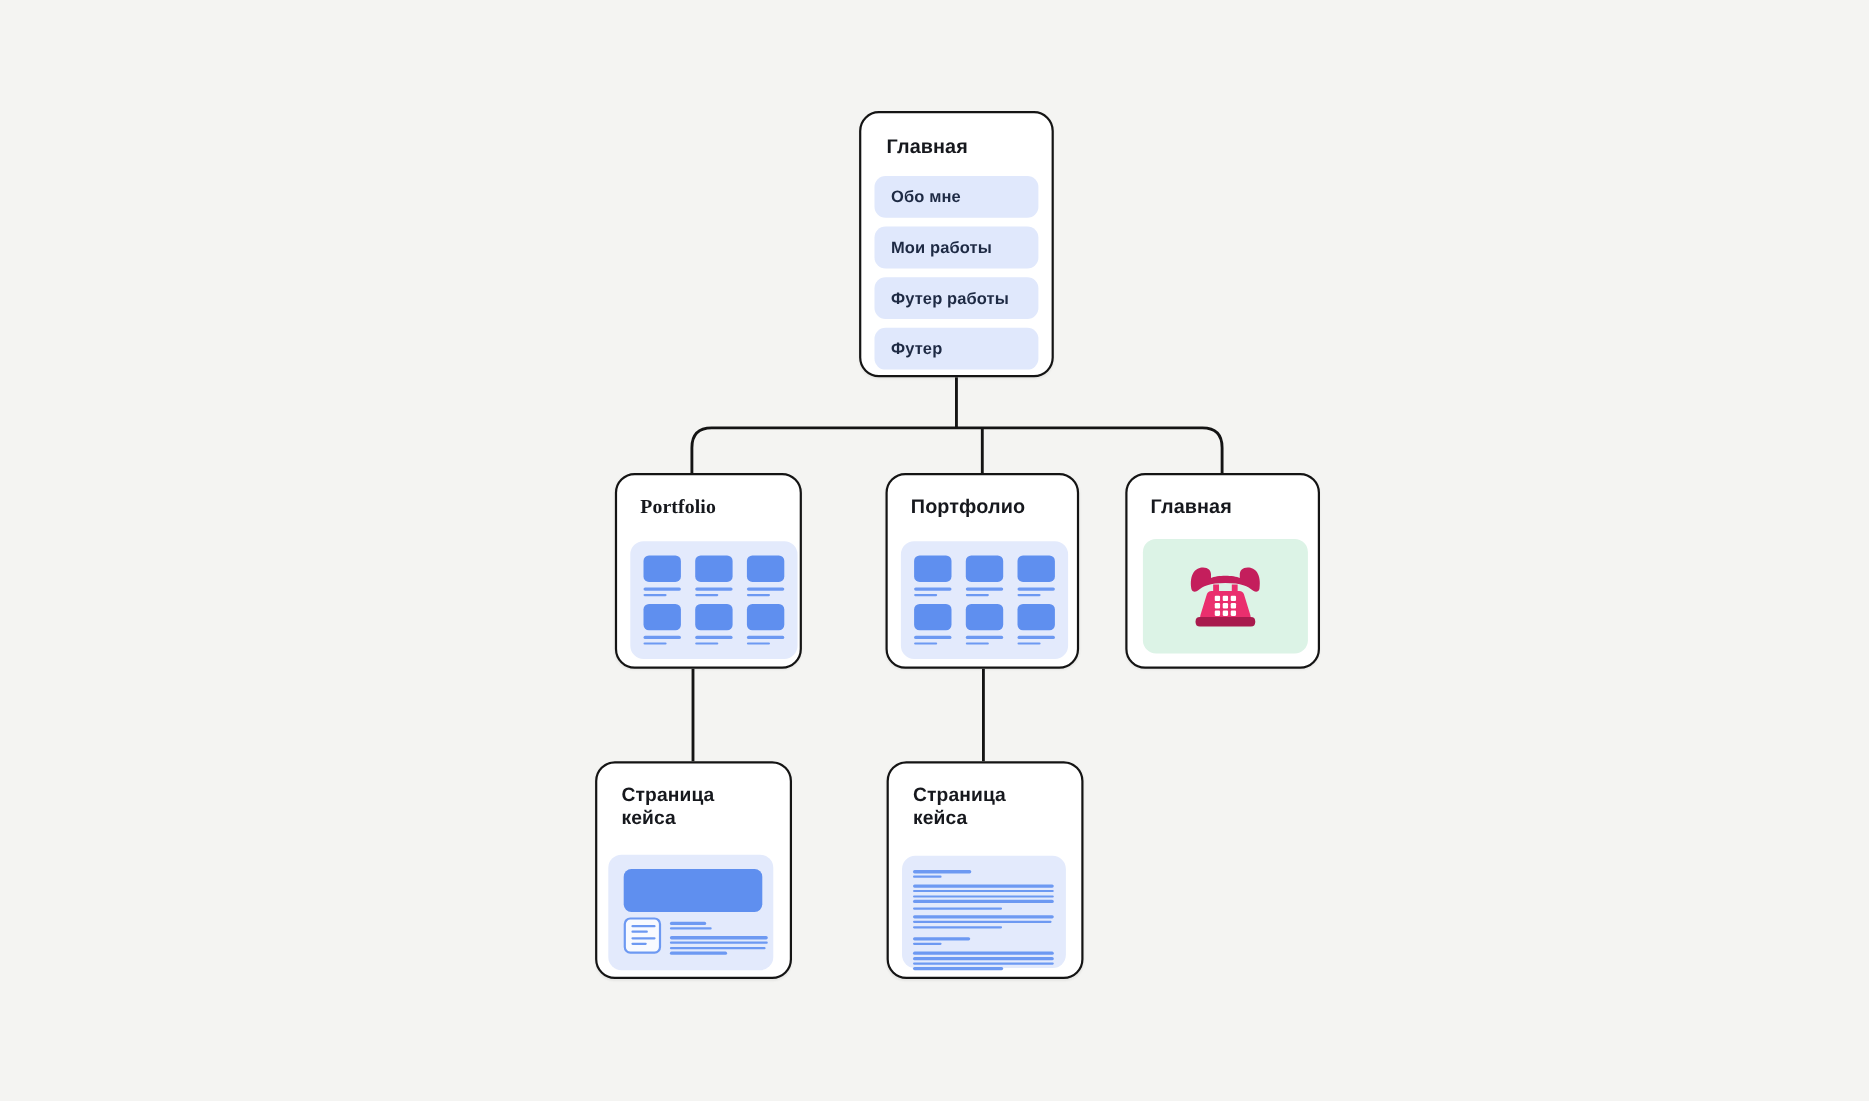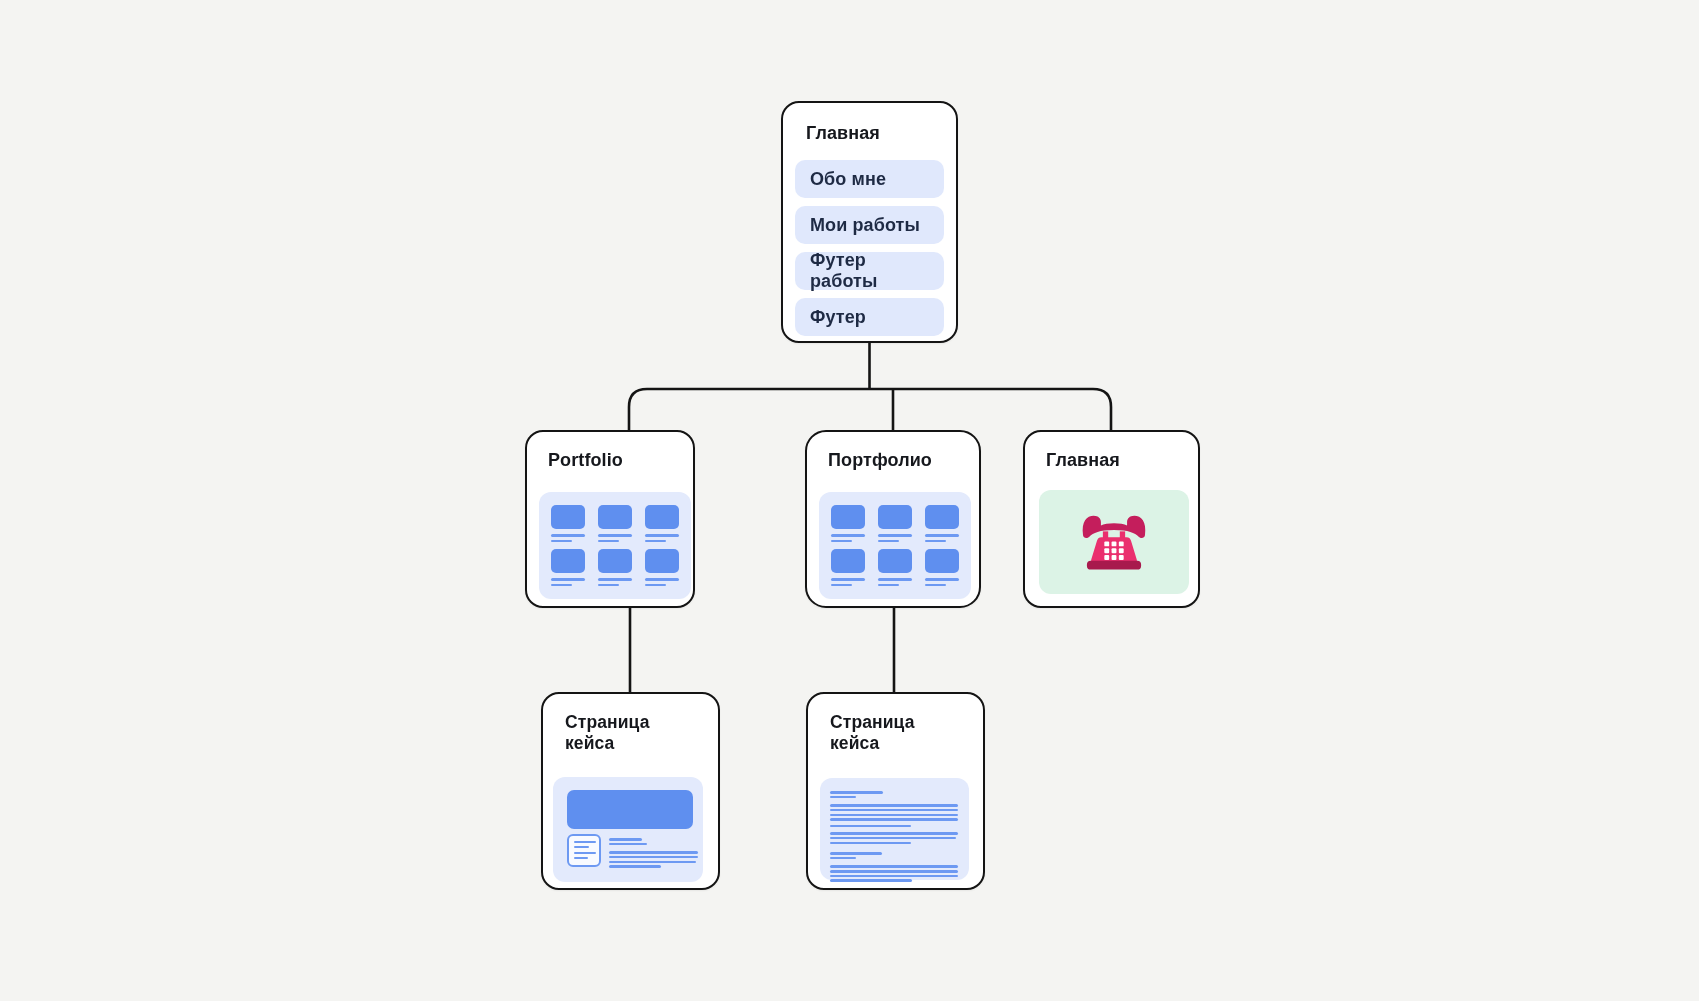--- a/index.html
+++ b/index.html
@@ -37,27 +37,27 @@
     margin-top:8px;
     height:38px;
     border-radius:10px;
     background:#e0e8fc;
     display:flex;align-items:center;
     padding:0 15px;
     box-sizing:border-box;
   }
   .nav-item:first-of-type{margin-top:15px;}
   .nav-item span{
-    font-size:18px;font-weight:700;color:#1e2a44;letter-spacing:0.1px;
+    font-size:15px;font-weight:700;color:#1e2a44;letter-spacing:0.1px;
   }
 
   
   .card-mid{top:430px;height:178px;padding:18px 0 0 0;}
-  .card-pf-en{left:525px;width:170px;}
-  .card-pf-ru{left:805px;width:176px;border-radius:21px;}
+  .card-pf-en{left:559px;width:170px;font-family:Liberation Serif, serif;}
+  .card-pf-ru{left:805px;width:176px;}
   .card-contacts{left:1023px;width:177px;}
   .card-mid h2{margin-left:21px;}
 
   .panel{
     position:absolute;
     border-radius:12px;
     box-sizing:border-box;
   }
   .panel-blue{background:#e3eafc;}
   .panel-green{background:#dcf3e6;display:flex;align-items:center;justify-content:center;}

